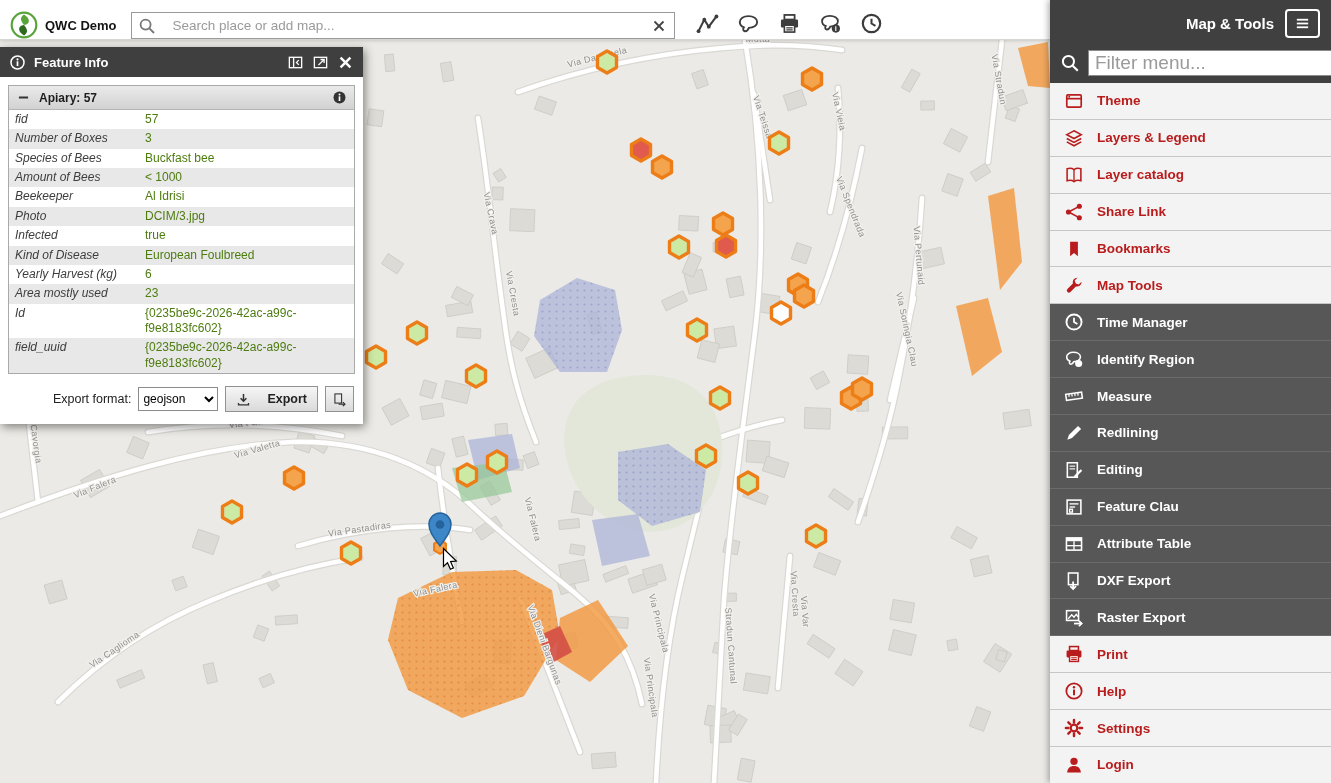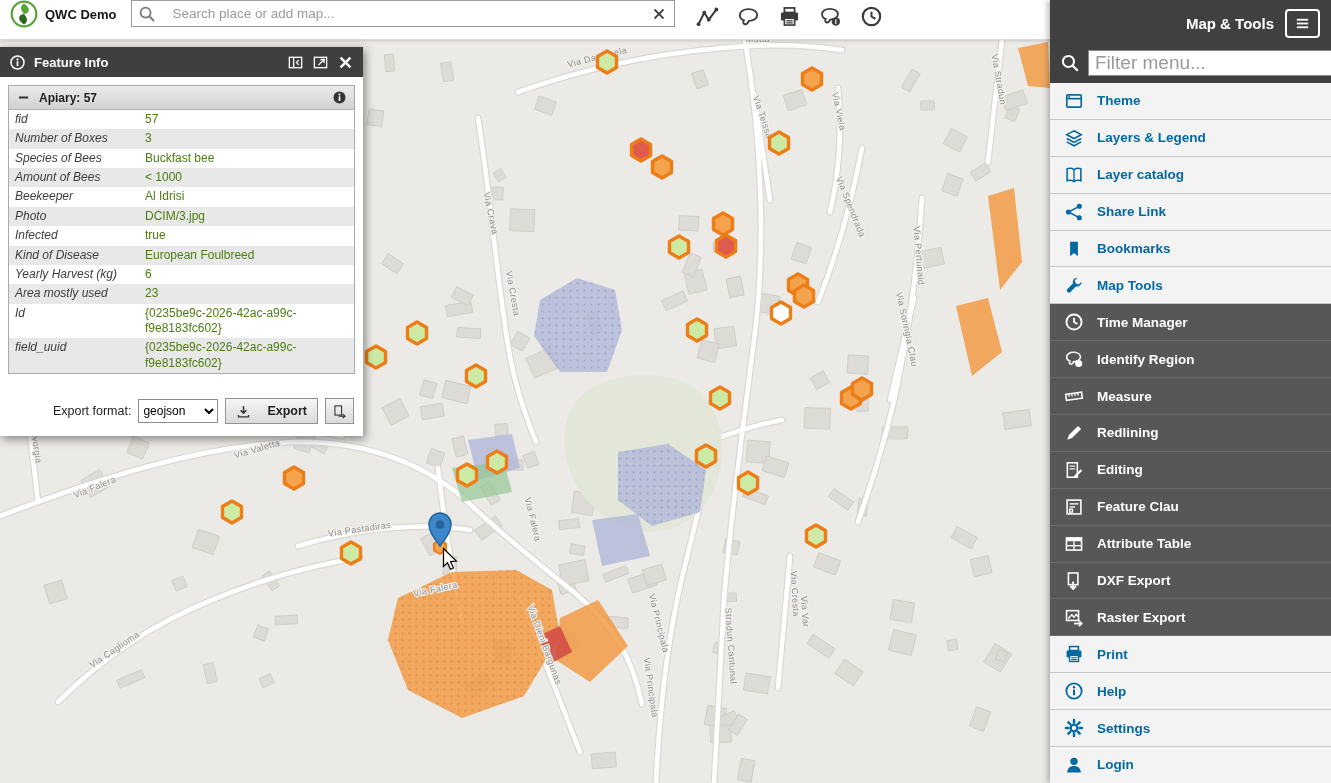--- a/index.html
+++ b/index.html
@@ -13,21 +13,21 @@
   .road{fill:none;stroke:#ffffff;stroke-width:4.6;stroke-linecap:round}
   .street-label{font-family:"Liberation Sans",sans-serif;font-size:9px;fill:#8f8f8f;
     text-anchor:middle;paint-order:stroke;stroke:#f1f0ec;stroke-width:2.4px;letter-spacing:.4px}
   .poly-orange{fill:#f2993f;opacity:.82}
   .poly-lav{fill:#aab3d8;opacity:.72}
   .poly-green{fill:#94c894;opacity:.7}
   .poly-red{fill:#d34f45;opacity:.9}
 
   
   .topbar{position:absolute;top:0;left:0;width:1050px;height:40px;background:#fff;z-index:5;
-    display:flex;align-items:flex-start;border-bottom:1px solid #d7d7d4;box-shadow:0 1px 3px rgba(0,0,0,.15)}
+    display:flex;align-items:flex-end;border-bottom:1px solid #d7d7d4;box-shadow:0 1px 3px rgba(0,0,0,.15)}
   .logo{display:flex;align-items:center;gap:7px;padding:0 14px 0 10px}
   .logo-text{font-weight:bold;font-size:13px;color:#141414;white-space:nowrap}
   .searchbox{width:544px;height:27px;border:1px solid #9a9a9a;background:#fff;display:flex;align-items:center;padding:0 6px;gap:17px}
   .search-input{flex:1;border:none;outline:none;font-size:13.5px;font-family:"Liberation Sans",sans-serif;color:#222}
   .search-input::placeholder{color:#9a9a9a}
   .topbar-tools{display:flex;align-items:center;gap:9px;margin-left:17px}
   .tool-btn{width:32px;height:32px;background:transparent;border:none;cursor:pointer;display:flex;align-items:center;justify-content:center;color:#3c3c3c}
   .icon{display:inline-flex;width:18px;height:18px;flex:none}
   .icon svg{width:100%;height:100%;display:block}
   .icon.small{width:15px;height:15px}
@@ -46,21 +46,21 @@
   .feature-box{border:1px solid #a9a9a9}
   .feature-box-header{height:24px;display:flex;align-items:center;gap:8px;padding:0 7px;
     background:linear-gradient(#eaeaea,#d2d2d2);border-bottom:1px solid #b5b5b5}
   .feature-box-header .icon{color:#333}
   .fb-title{flex:1;font-weight:bold;font-size:12px;color:#1d1d1d}
   .attr-table{width:100%;border-collapse:collapse}
   .attr-table td{padding:2px 6px;vertical-align:top;font-size:12px;line-height:1.28}
   .attr-table tr.odd{background:#e8e8e8}
   td.attr-label{width:130px;font-style:italic;color:#3d3d3d}
   td.attr-value{word-break:break-word;color:#4d7c0f}
-  .export-row{display:flex;align-items:center;justify-content:flex-end;gap:7px;padding:24px 1px 2px;font-size:12.5px;color:#222}
+  .export-row{display:flex;align-items:center;justify-content:flex-end;gap:7px;padding:12px 1px 2px;font-size:12.5px;color:#222}
   .export-select{height:24px;font-size:12px;font-family:"Liberation Sans",sans-serif;border:1px solid #8b8b8b;background:#fff;width:80px}
   .export-btn{height:26px;display:flex;align-items:center;gap:16px;padding:0 10px;
     background:linear-gradient(#f6f6f6,#dadada);border:1px solid #929292;font-size:12.5px;font-weight:bold;
     font-family:"Liberation Sans",sans-serif;color:#222;cursor:pointer}
   .export-btn .icon{color:#333}
   .export-btn.sq{padding:0 6px}
 
   
   .sidebar{position:absolute;top:0;right:0;width:281px;height:783px;z-index:10;display:flex;flex-direction:column;
     background:#404040;box-shadow:-2px 0 6px rgba(0,0,0,.3)}
@@ -70,21 +70,21 @@
     display:flex;align-items:center;justify-content:center;cursor:pointer}
   .sb-burger .icon{width:17px;height:17px}
   .sb-filter{display:flex;align-items:center;gap:8px;padding:4px 10px 7px;background:#404040}
   .sb-filter > .icon{color:#fff;width:20px;height:20px}
   .sb-filter-box{flex:1;height:26px;background:#fff;border:1px solid #8a8a8a;display:flex;align-items:center;padding:0 4px 0 6px}
   .sb-filter-box input{flex:1;min-width:0;border:none;outline:none;font-size:19px;font-family:"Liberation Sans",sans-serif;color:#222}
   .sb-filter-box input::placeholder{color:#9a9a9a}
   .sb-filter-box .icon{color:#555;cursor:pointer}
   .sb-menu{flex:1;display:flex;flex-direction:column;overflow:hidden;background:#e9e9e9}
   .menu-item{flex:1;display:flex;align-items:center;gap:13px;padding-left:14px;background:#f3f3f3;
-    border-bottom:1px solid #c7c7c7;color:#0369a1;font-weight:bold;font-size:13.5px;cursor:pointer;white-space:nowrap}
+    border-bottom:1px solid #c7c7c7;color:#b91c1c;font-weight:bold;font-size:13.5px;cursor:pointer;white-space:nowrap}
   .menu-item:last-child{border-bottom:none}
   .menu-item.dark{background:#575757;border-bottom-color:#6b6b6b;color:#fff}
   .mi-icon{display:inline-flex;width:20px;height:20px;flex:none}
   .mi-icon svg{width:100%;height:100%}
 </style>
 </head>
 <body>
 
 <div class="app">
 

